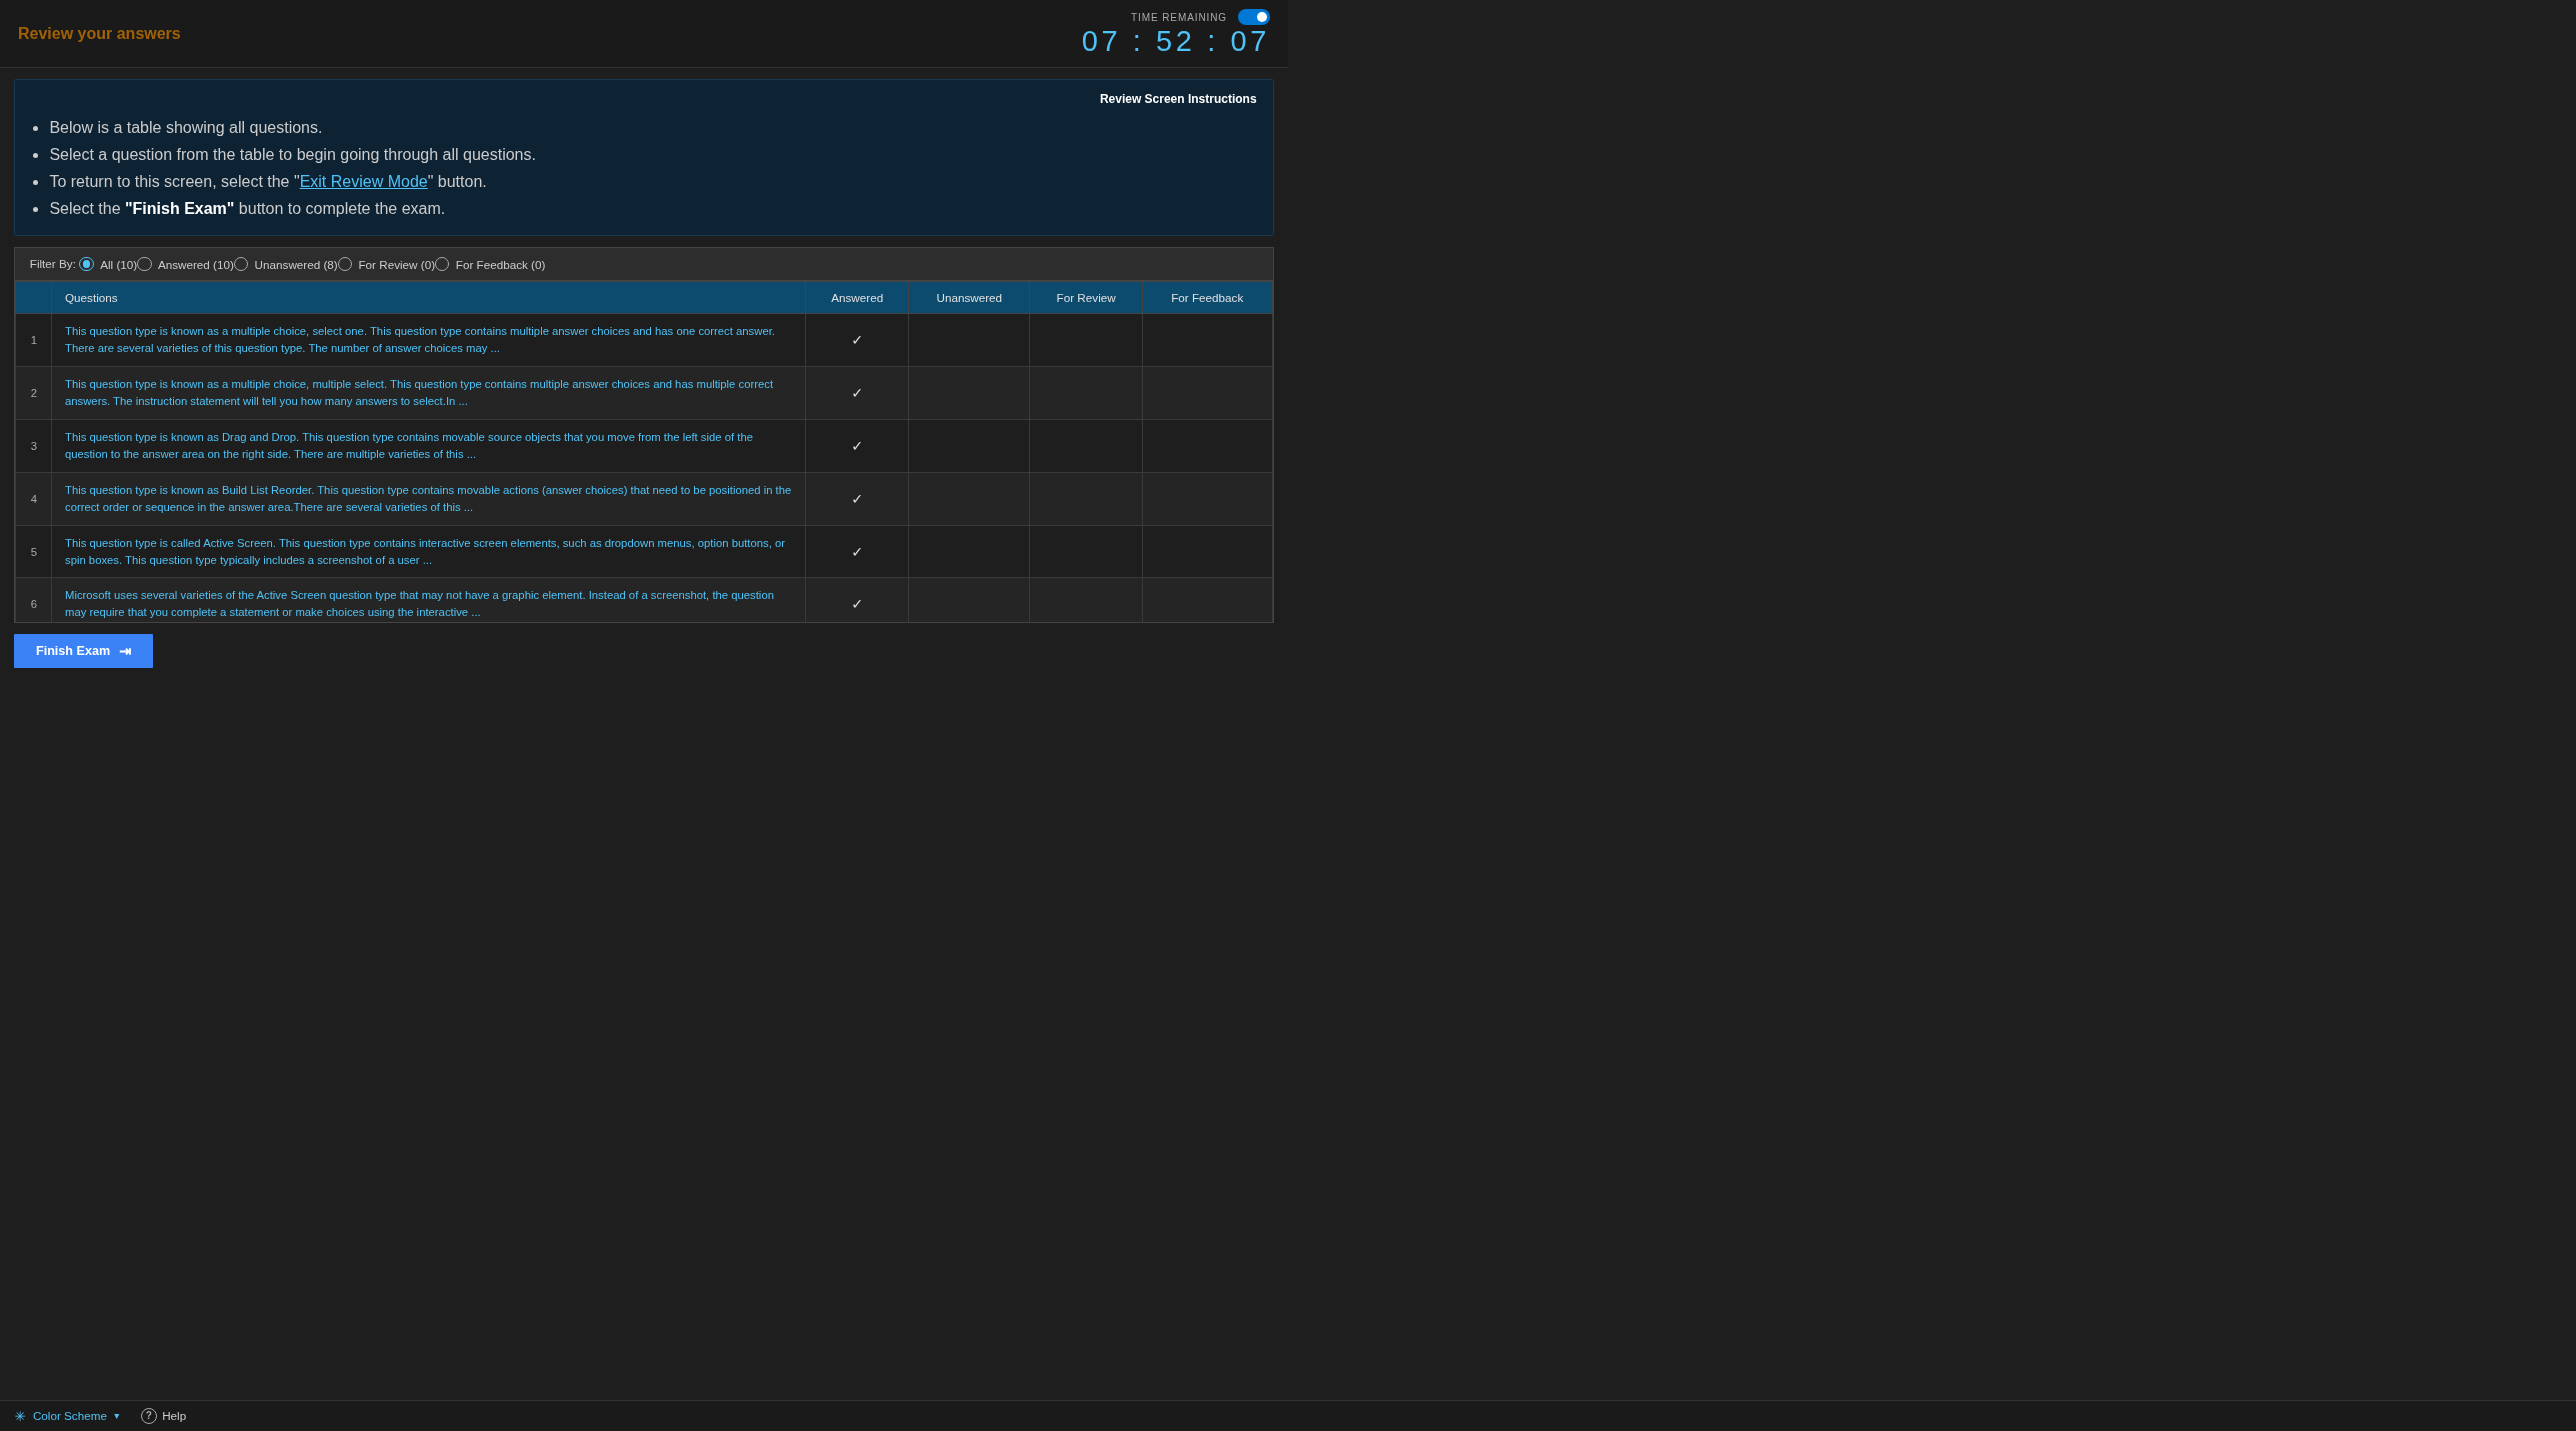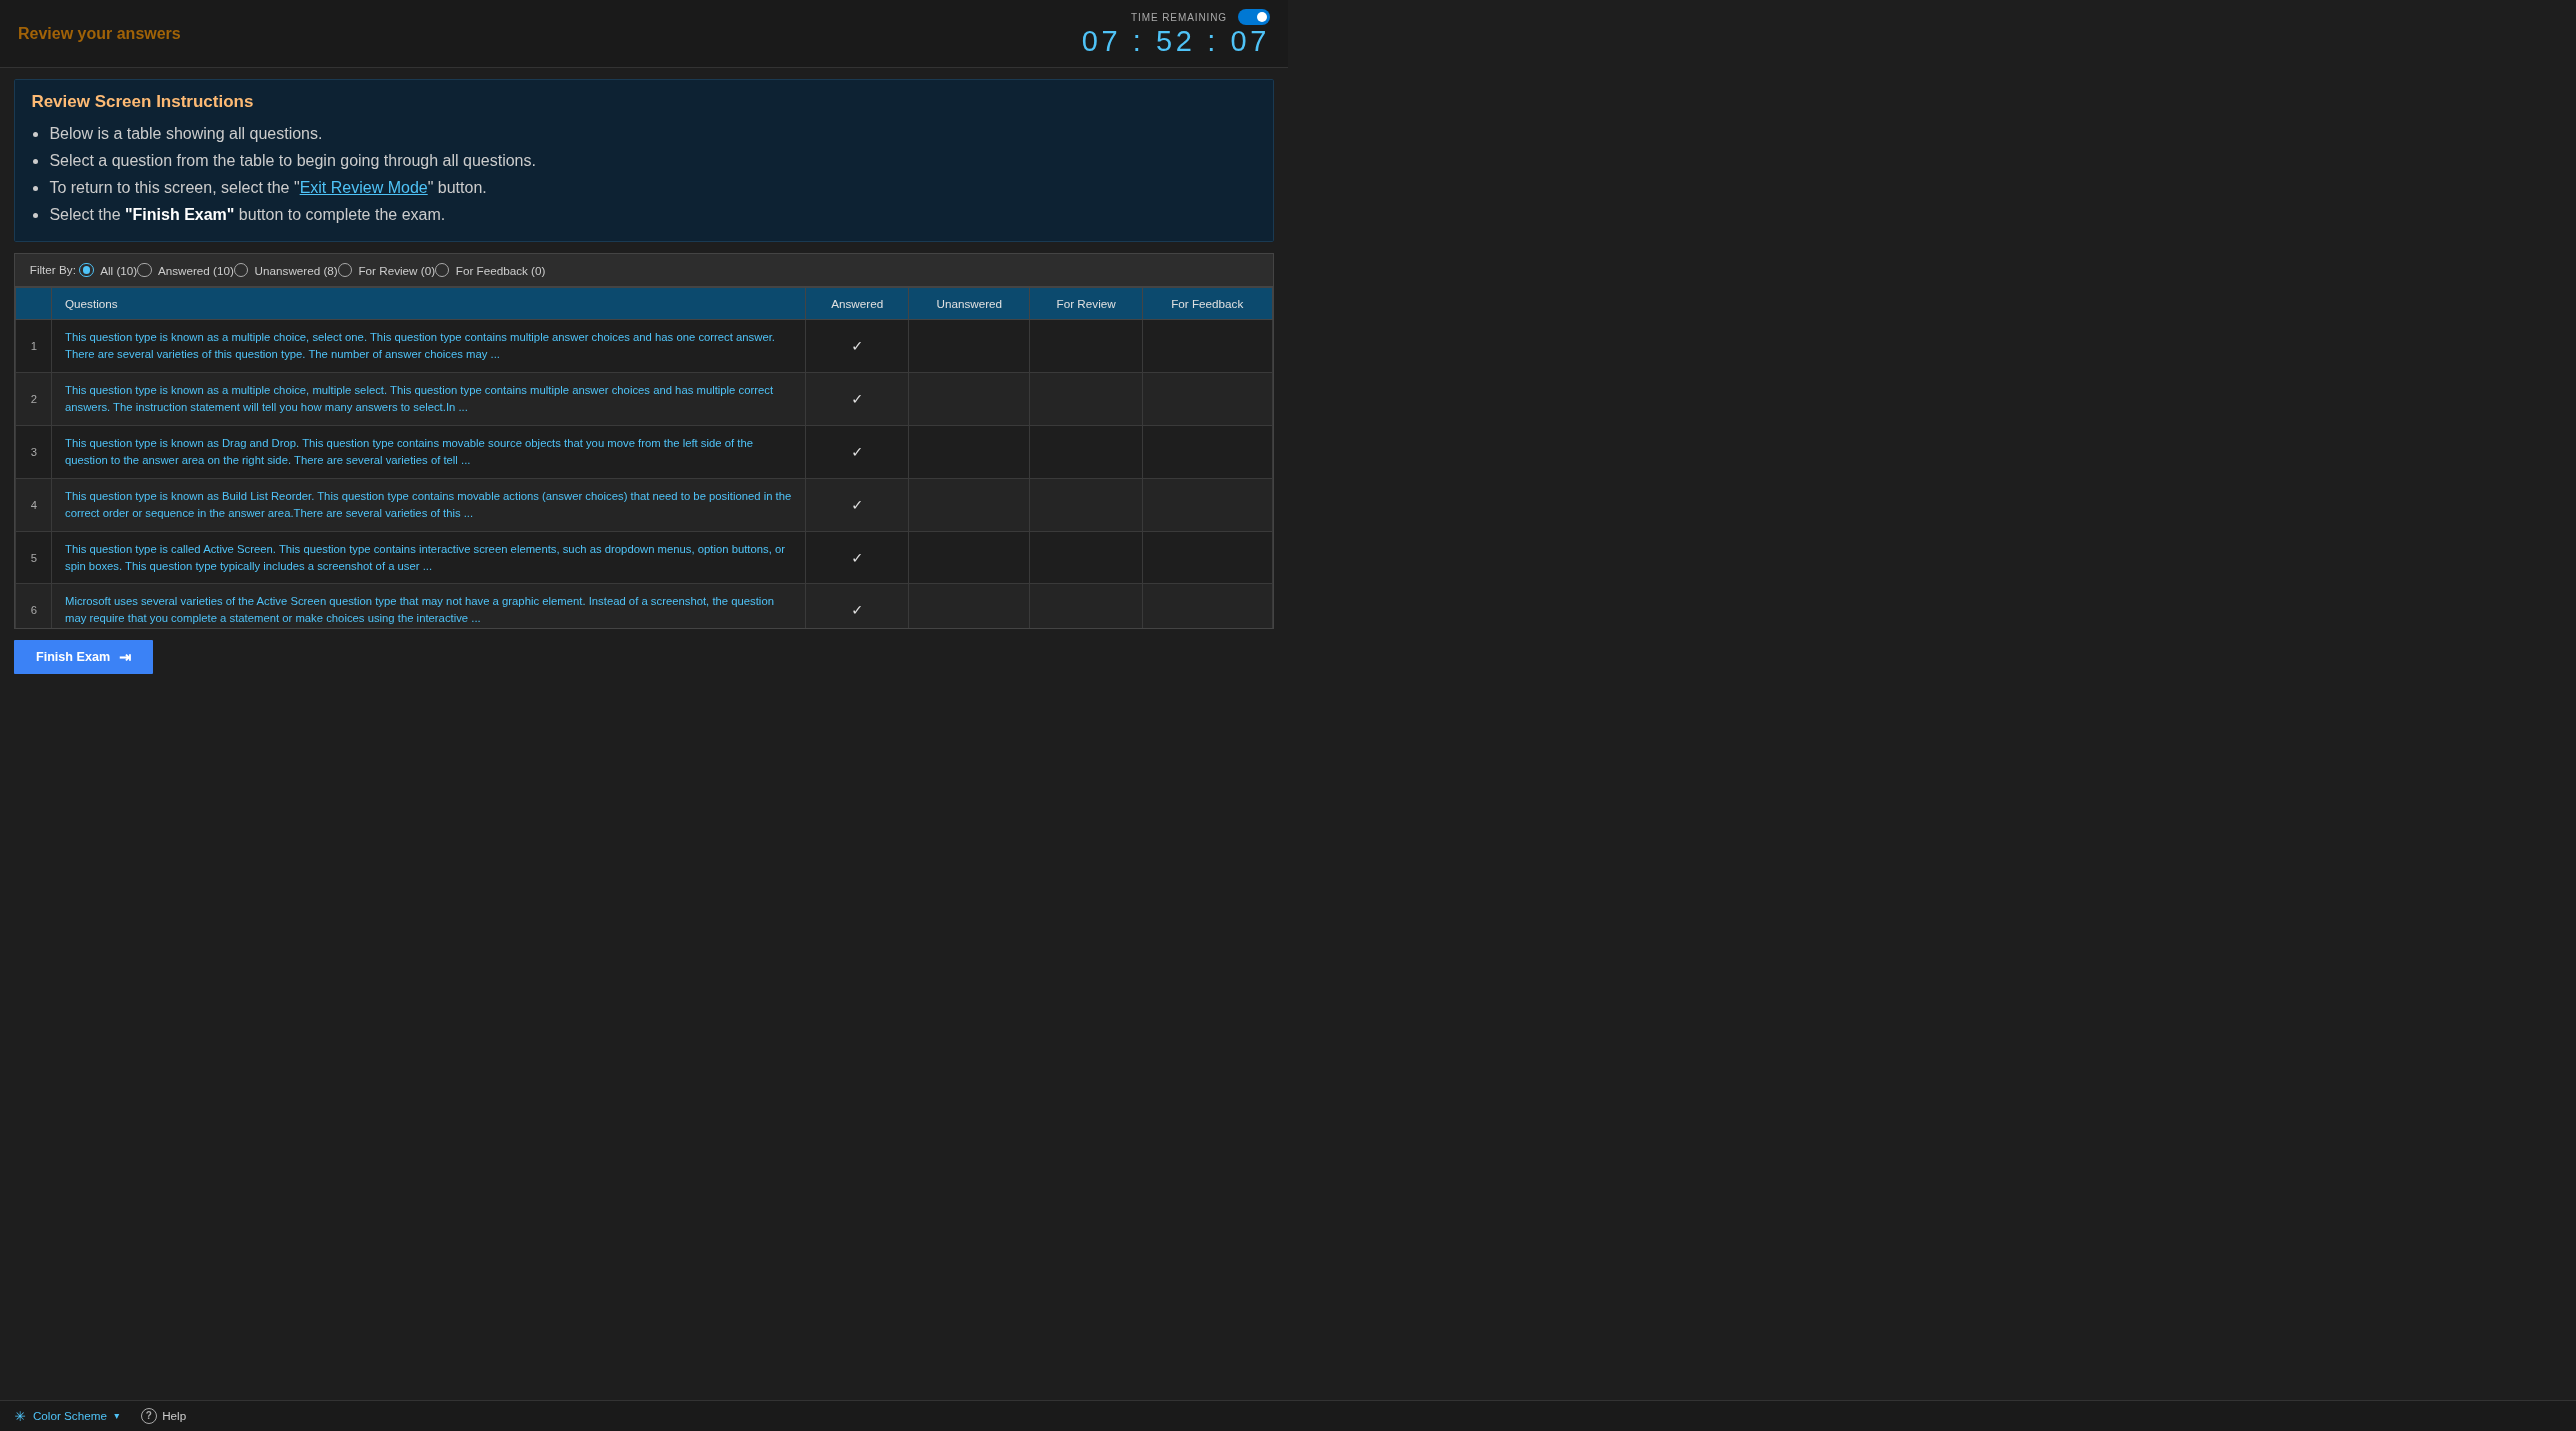--- a/index.html
+++ b/index.html
@@ -76,24 +76,25 @@
     
     .instructions-box {
       background-color: #0d2233;
       border: 0.9px solid #1a3a52;
       margin: 10.8px 14.4px;
       padding: 12.6px 16px;
       border-radius: 1.8px;
     }
 
     .instructions-title {
-      font-size: 17px;
+      font-size: 12px;
       font-weight: 600;
       margin-bottom: 7.2px;
-      color: #fdba74;
+      color: #ffffff;
+      text-align: right;
     }
 
     .instructions-list {
       list-style: disc;
       padding-left: 18px;
       line-height: 1.7;
       color: #cccccc;
       font-size: 16px;
     }
 
@@ -389,21 +390,21 @@
         <tr>
           <td class="row-num">2</td>
           <td><span class="question-text">This question type is known as a multiple choice, multiple select. This question type contains multiple answer choices and has multiple correct answers. The instruction statement will tell you how many answers to select.In  ...</span></td>
           <td class="checkmark-cell">✓</td>
           <td class="checkmark-cell"></td>
           <td class="checkmark-cell"></td>
           <td class="checkmark-cell"></td>
         </tr>
         <tr>
           <td class="row-num">3</td>
-          <td><span class="question-text">This question type is known as Drag and Drop. This question type contains movable source objects that you move from the left side of the question to the answer area on the right side. There are several varieties of tell  ...</span></td>
+          <td><span class="question-text">This question type is known as Drag and Drop. This question type contains movable source objects that you move from the left side of the question to the answer area on the right side. There are multiple varieties of this  ...</span></td>
           <td class="checkmark-cell">✓</td>
           <td class="checkmark-cell"></td>
           <td class="checkmark-cell"></td>
           <td class="checkmark-cell"></td>
         </tr>
         <tr>
           <td class="row-num">4</td>
           <td><span class="question-text">This question type is known as Build List Reorder. This question type contains movable actions (answer choices) that need to be positioned in the correct order or sequence in the answer area.There are several varieties of this  ...</span></td>
           <td class="checkmark-cell">✓</td>
           <td class="checkmark-cell"></td>

